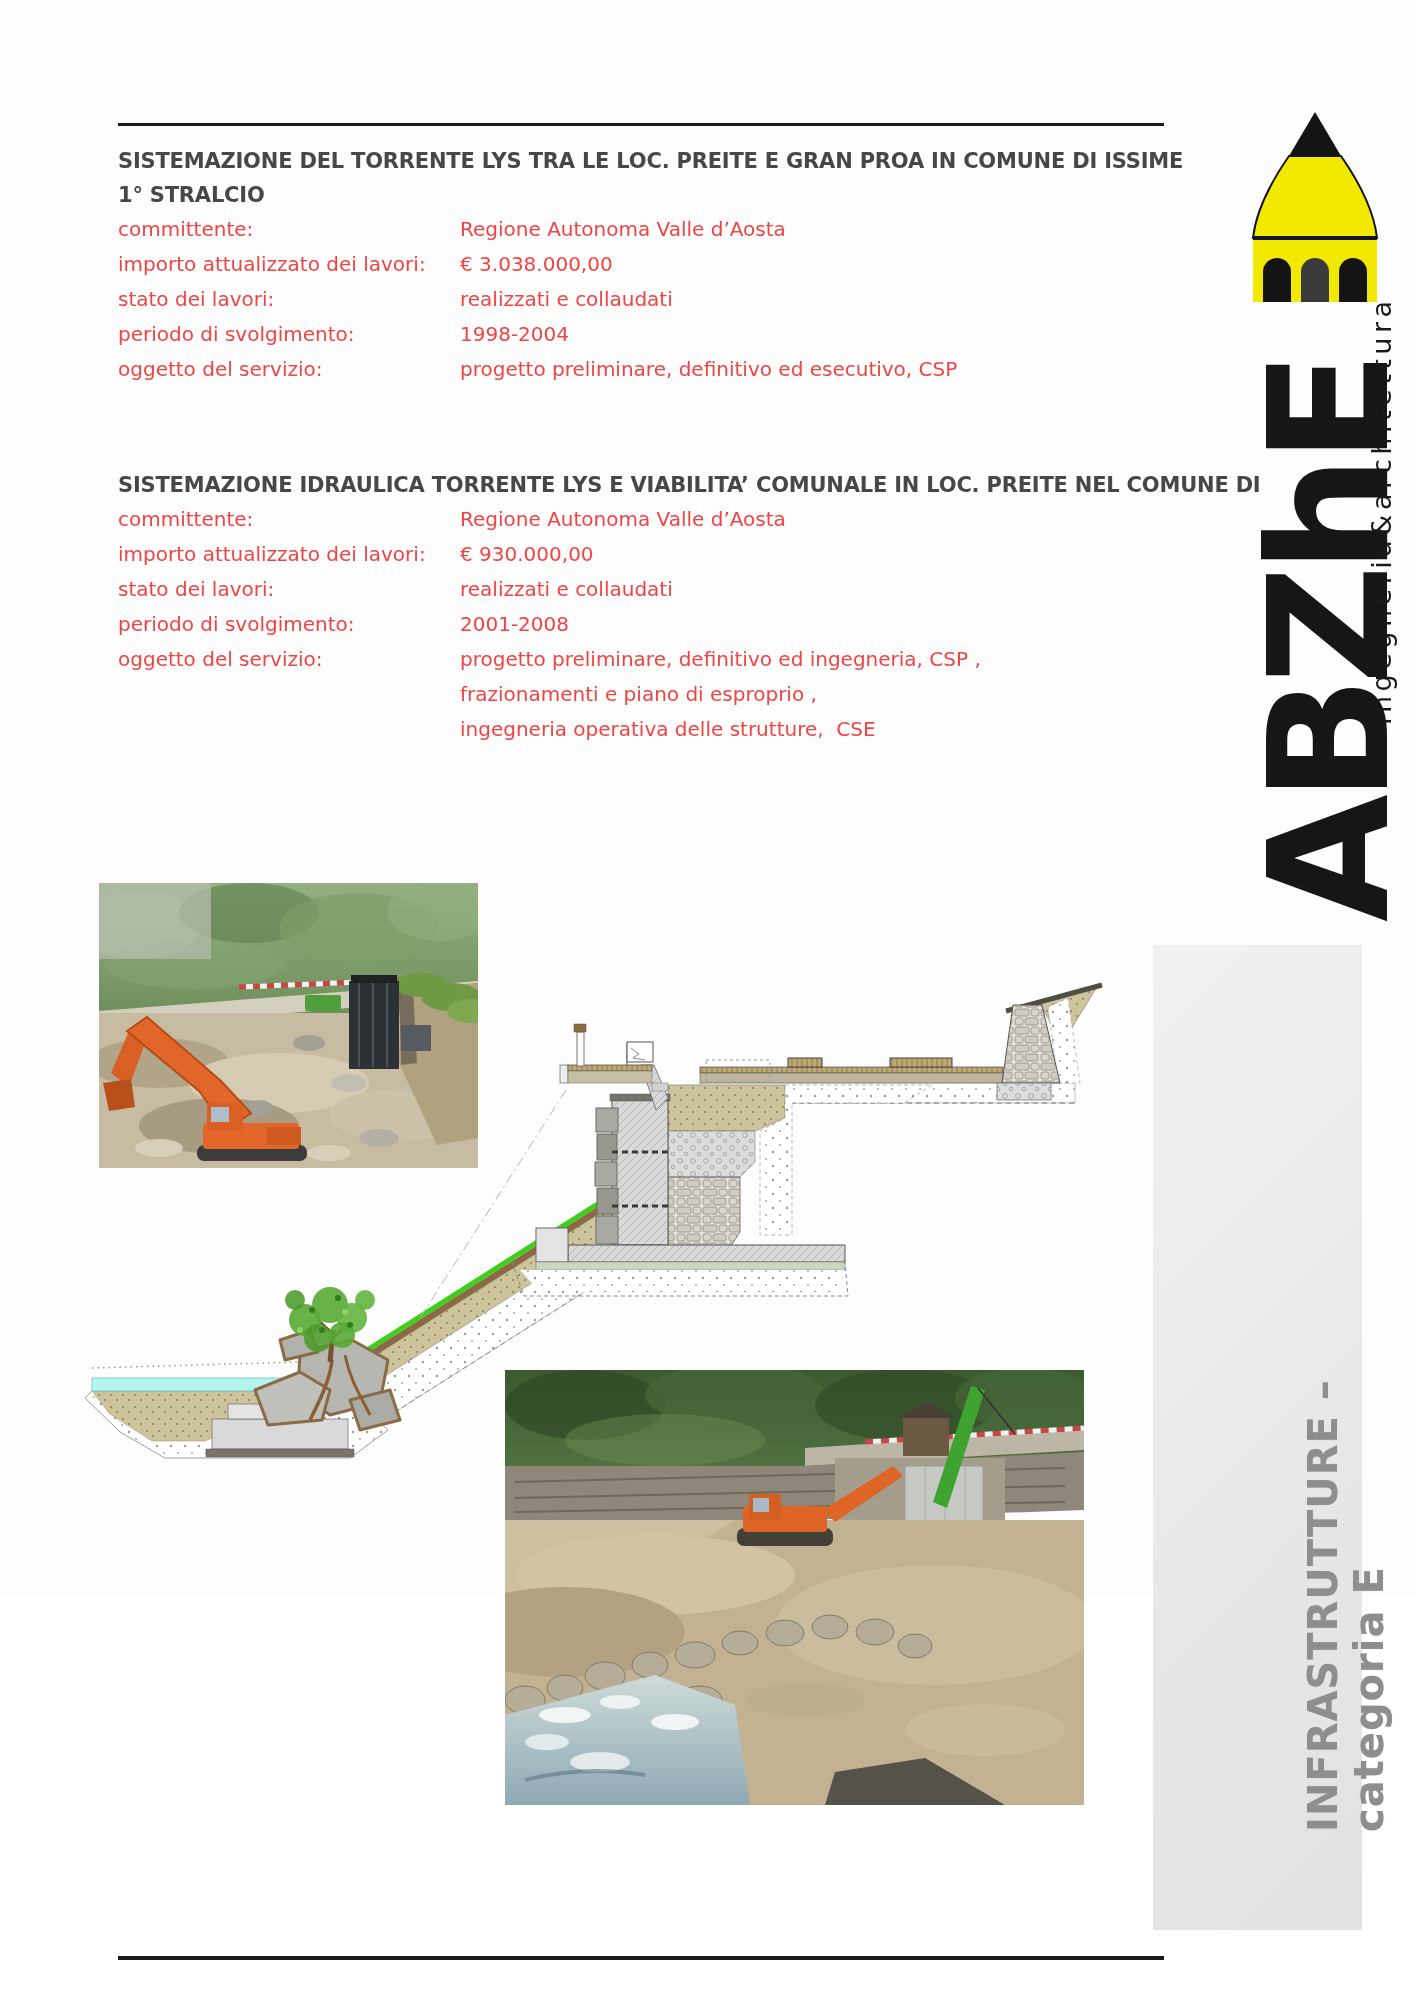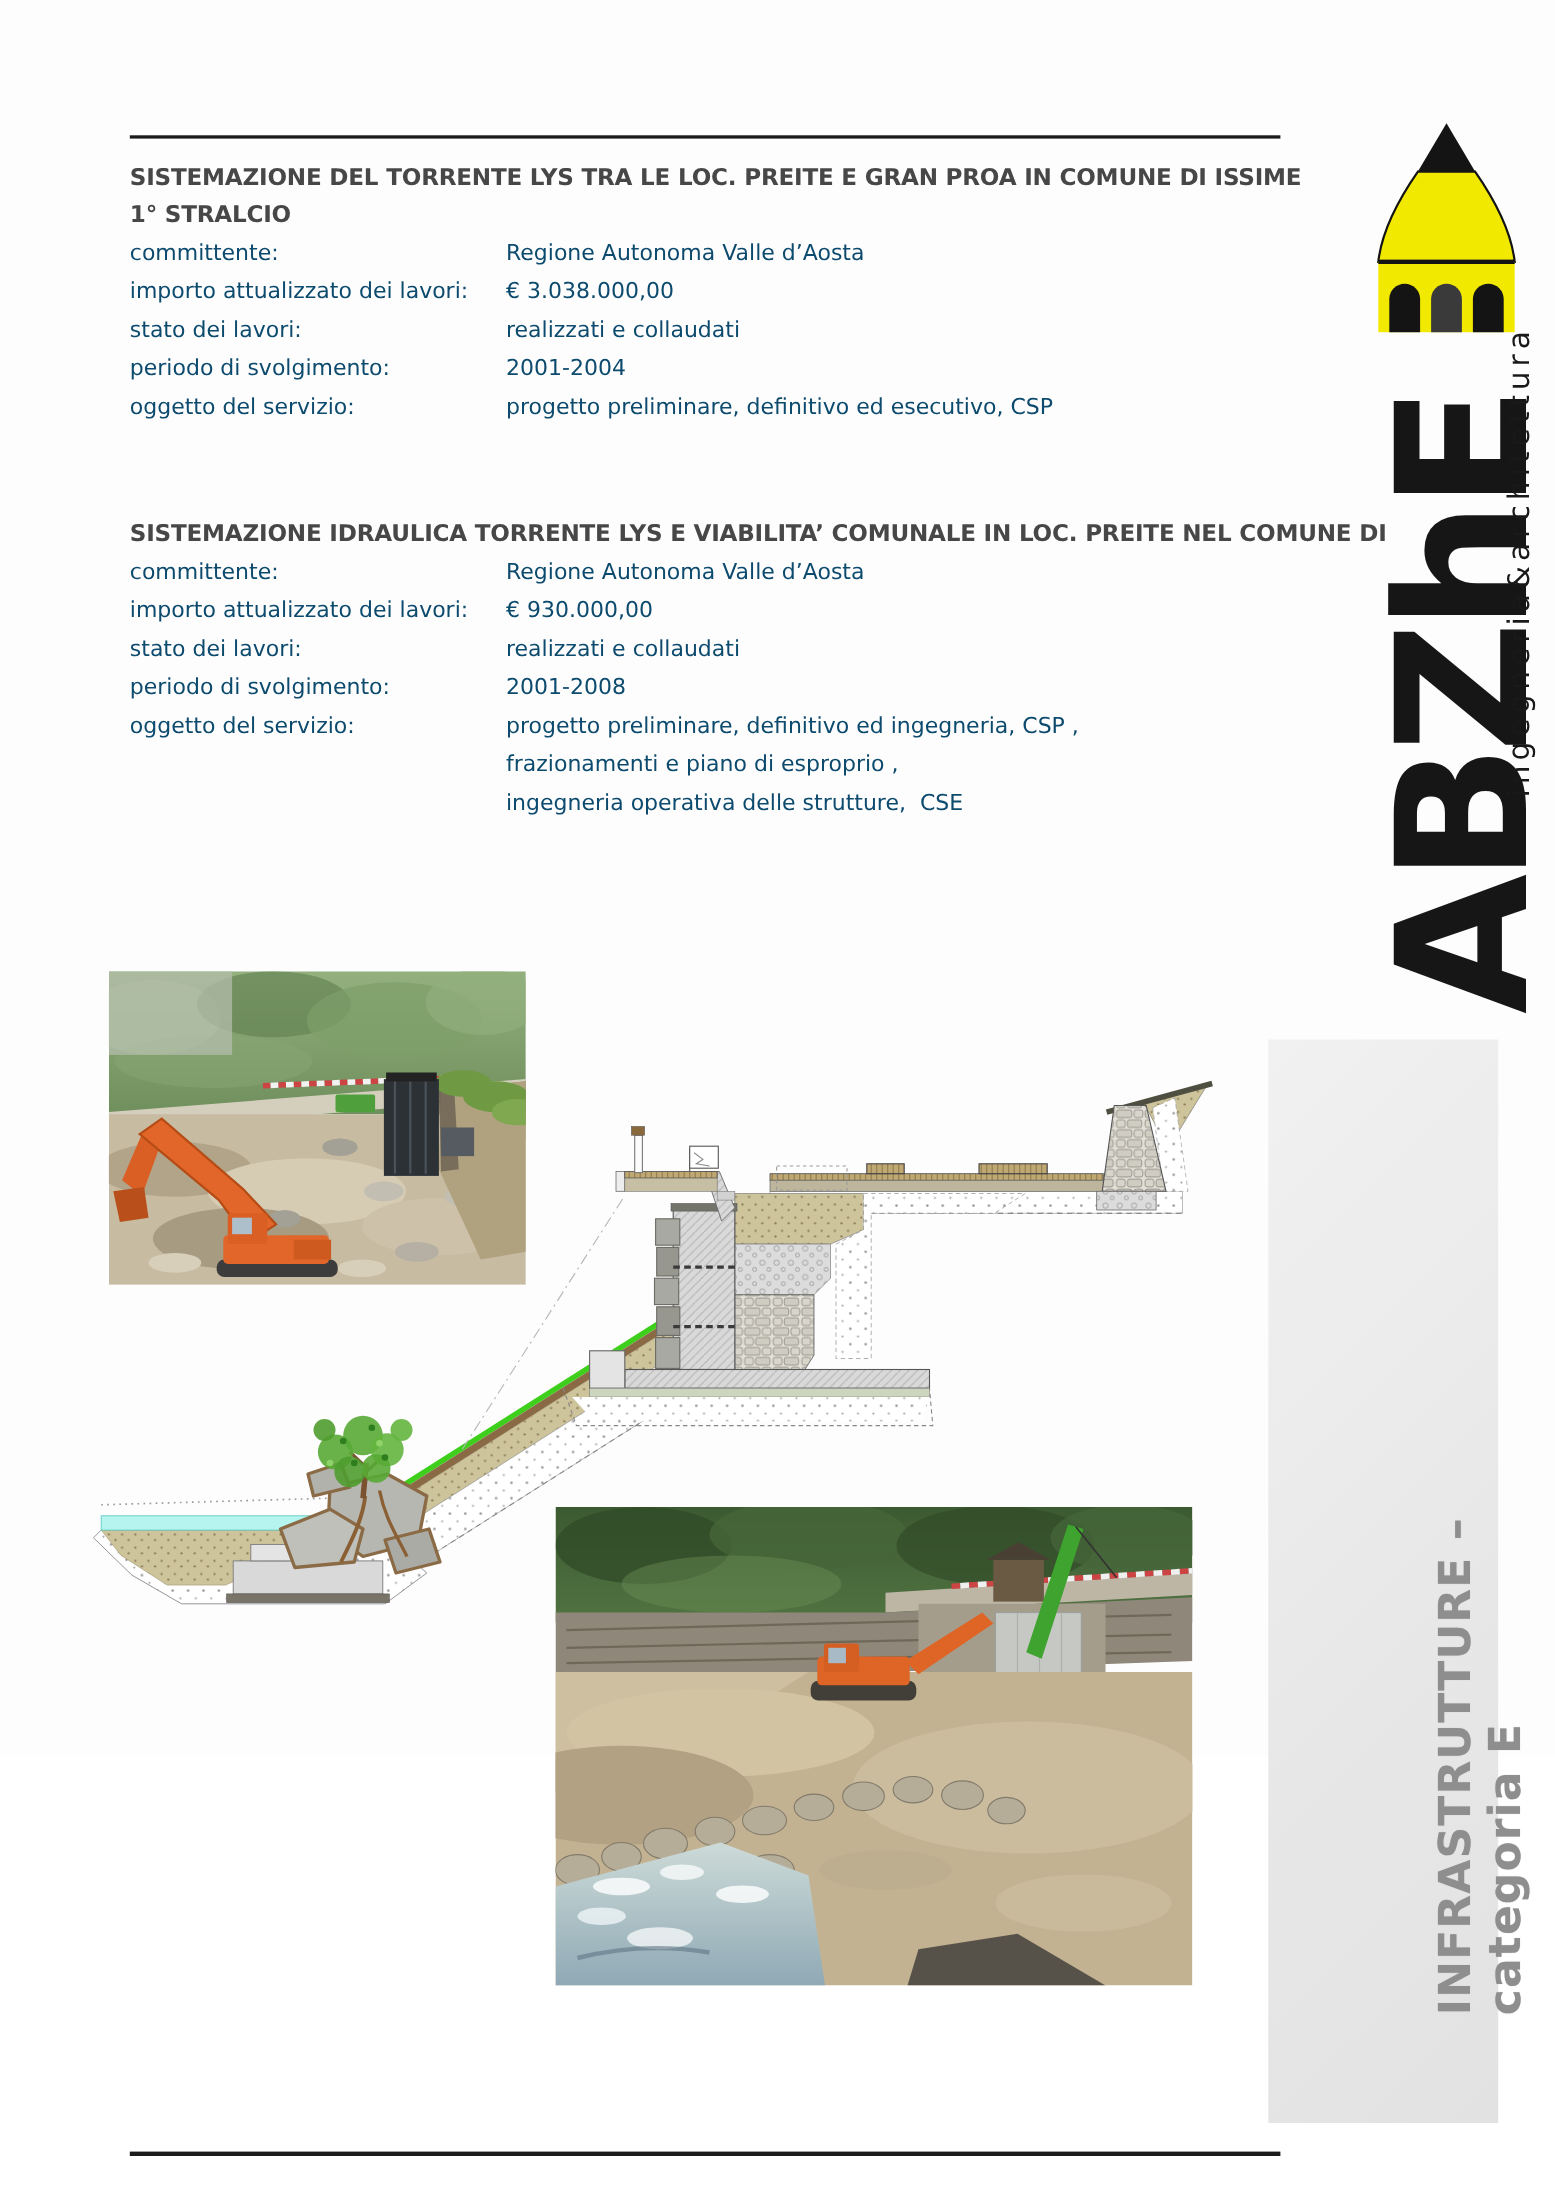--- a/index.html
+++ b/index.html
@@ -6,21 +6,21 @@
   body{width:1414px;height:2000px;position:relative;background:#ffffff;
        font-family:"DejaVu Sans","Liberation Sans",sans-serif;overflow:hidden;}
   .page{position:absolute;left:0;top:0;width:1414px;height:1596px;background:#fdfdfd;}
   .rule{position:absolute;left:118px;width:1046px;background:#1b1b1b;}
   #rule-top{top:123px;height:3px;}
   #rule-bottom{top:1956px;height:4px;}
   .proj{position:absolute;left:118px;width:1060px;}
   #proj1{top:144px;}
   #proj2{top:468px;}
   .t{font-weight:bold;color:#474747;font-size:21px;line-height:34px;white-space:pre;letter-spacing:-0.2px;}
-  .row{display:flex;font-size:20px;line-height:35px;color:#0c4a6e;}
+  .row{display:flex;font-size:20px;line-height:35px;color:#ef4444;}
   .row .lbl{width:342px;flex:none;white-space:pre;}
   .row .val{flex:none;white-space:pre;}
   .fig{position:absolute;}
   .fig svg{display:block;width:100%;height:100%;}
   #sidebar-panel{position:absolute;left:1153px;top:945px;width:209px;height:985px;
        background:linear-gradient(135deg,#f1f1f1 0%,#e7e7e7 60%,#e2e2e2 100%);}
   .vtext{position:absolute;writing-mode:vertical-rl;transform:rotate(180deg);}
   #sidebar-label{left:1300px;top:1152px;height:680px;font-size:40px;font-weight:600;
        color:#8e8e8e;letter-spacing:1px;text-shadow:0 0 1px #bdbdbd;}
   #logo-tagline{left:1366px;top:205px;height:520px;font-size:27px;font-weight:400;
@@ -44,21 +44,21 @@
     <div class="row">
       <div class="lbl">importo attualizzato dei lavori:</div>
       <div class="val">€ 3.038.000,00</div>
     </div>
     <div class="row">
       <div class="lbl">stato dei lavori:</div>
       <div class="val">realizzati e collaudati</div>
     </div>
     <div class="row">
       <div class="lbl">periodo di svolgimento:</div>
-      <div class="val">2001-2004</div>
+      <div class="val">1998-2004</div>
     </div>
     <div class="row">
       <div class="lbl">oggetto del servizio:</div>
       <div class="val">progetto preliminare, definitivo ed esecutivo, CSP</div>
     </div>
   </section>
 
   <section class="proj" id="proj2">
     <div class="t">SISTEMAZIONE IDRAULICA TORRENTE LYS E VIABILITA’ COMUNALE IN LOC. PREITE NEL COMUNE DI</div>
     <div class="row">

